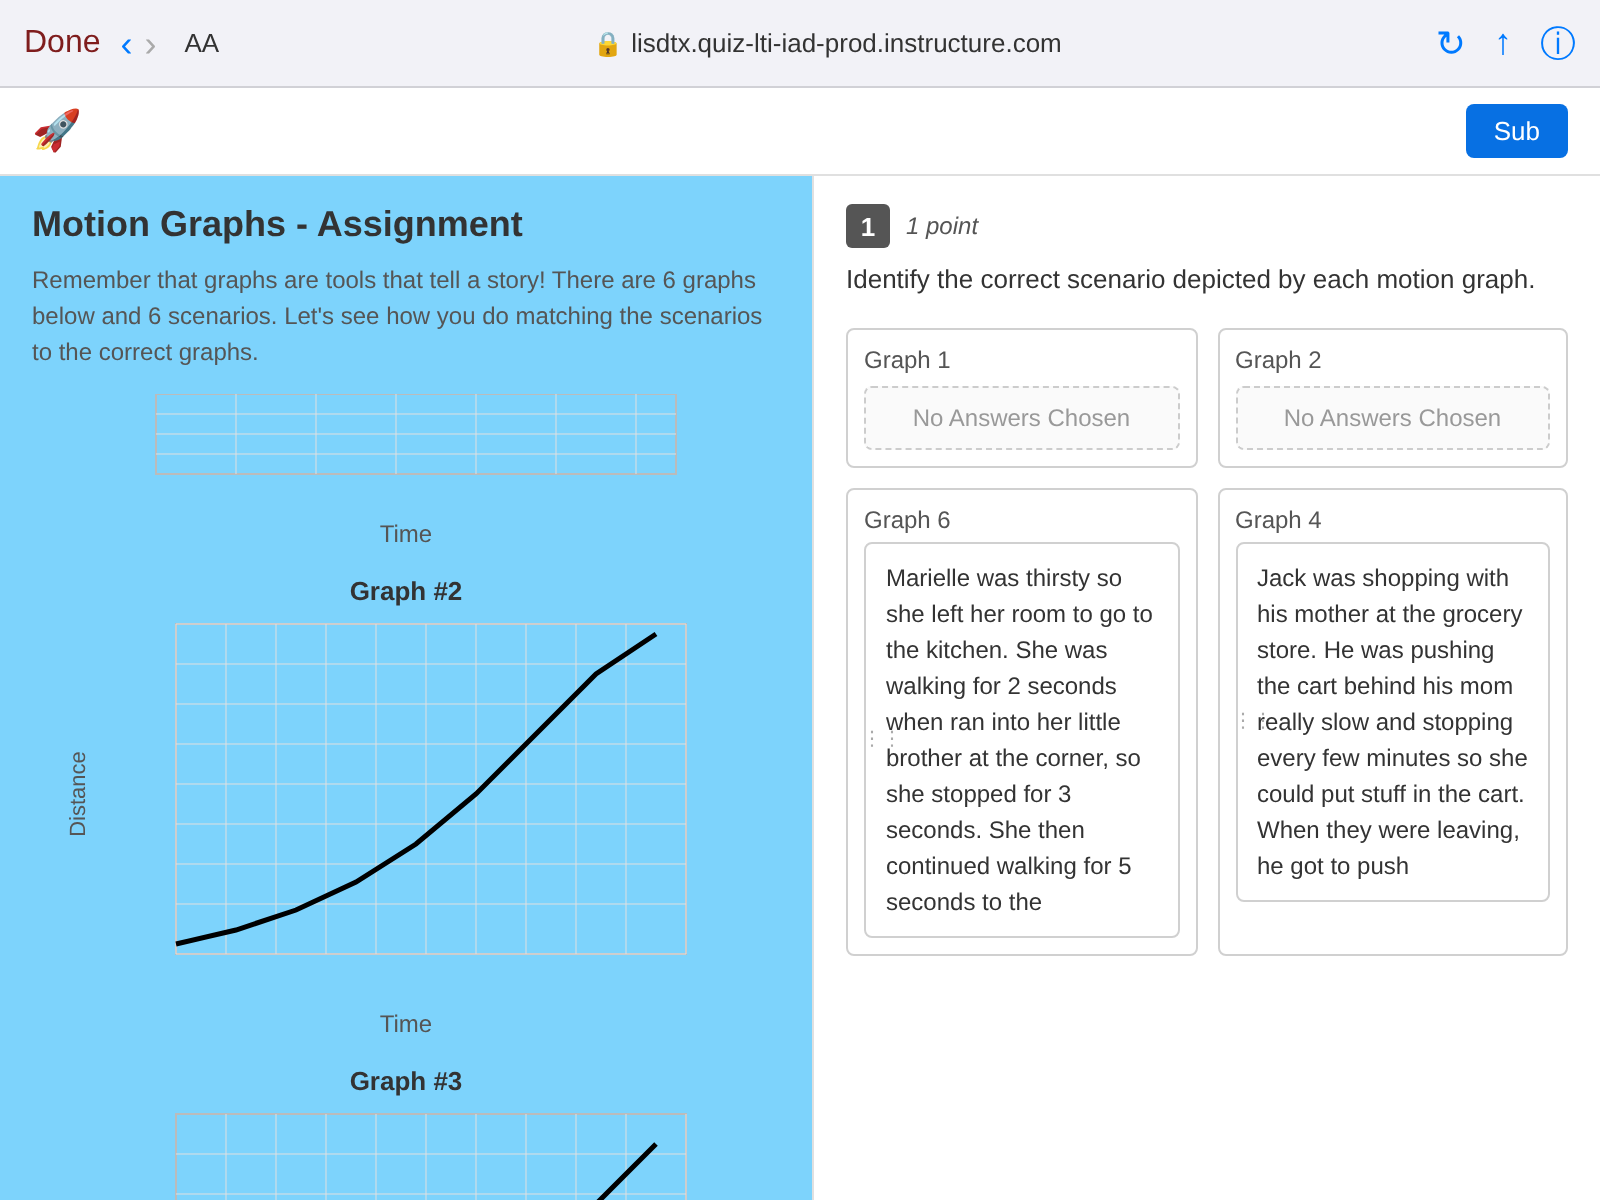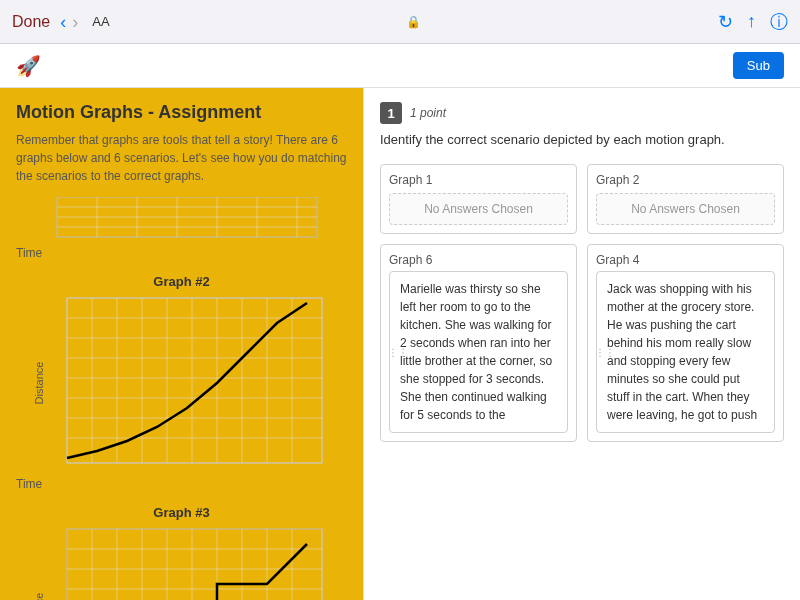--- a/index.html
+++ b/index.html
@@ -104,25 +104,25 @@
 
     
     .main-content {
       display: flex;
       height: calc(600px - 88px);
       overflow: hidden;
     }
 
     
     .left-panel {
-      width: 364px;
+      width: 407px;
       border-right: 1px solid #e0e0e0;
       overflow-y: auto;
       padding: 14px 16px;
-      background: #eab308;
+      background: #7dd3fc;
     }
     .page-title {
       font-size: 18px;
       font-weight: 600;
       color: #333;
       margin-bottom: 8px;
     }
     .instructions {
       font-size: 12px;
       color: #555;
@@ -151,24 +151,24 @@
       left: 2px;
       top: 50%;
       transform: translateY(-50%) rotate(-90deg);
       font-size: 11px;
       color: #555;
     }
     .graph-svg {
       display: block;
     }
     .x-axis-label {
-      text-align: left;
-      font-size: 12px;
-      color: #555;
-      margin-top: 4px;
+      text-align: center;
+      font-size: 12px;
+      color: #555;
+      margin-top: 18px;
     }
 
     
     .right-panel {
       flex: 1;
       overflow-y: auto;
       padding: 14px 16px;
       background: #fff;
     }
     .question-header {
@@ -262,20 +262,21 @@
 
 <div class="browser-bar">
   <span class="browser-done">Done</span>
   <div class="browser-nav">
     <span>‹</span>
     <span class="disabled">›</span>
   </div>
   <span class="browser-aa">AA</span>
   <div class="browser-url">
     <span class="lock-icon">🔒</span>
+    <span>lisdtx.quiz-lti-iad-prod.instructure.com</span>
   </div>
   <div class="browser-actions">
     <span>↻</span>
     <span>↑</span>
     <span>ⓘ</span>
   </div>
 </div>
 
 <div class="toolbar">
   <span class="toolbar-icon">🚀</span>

